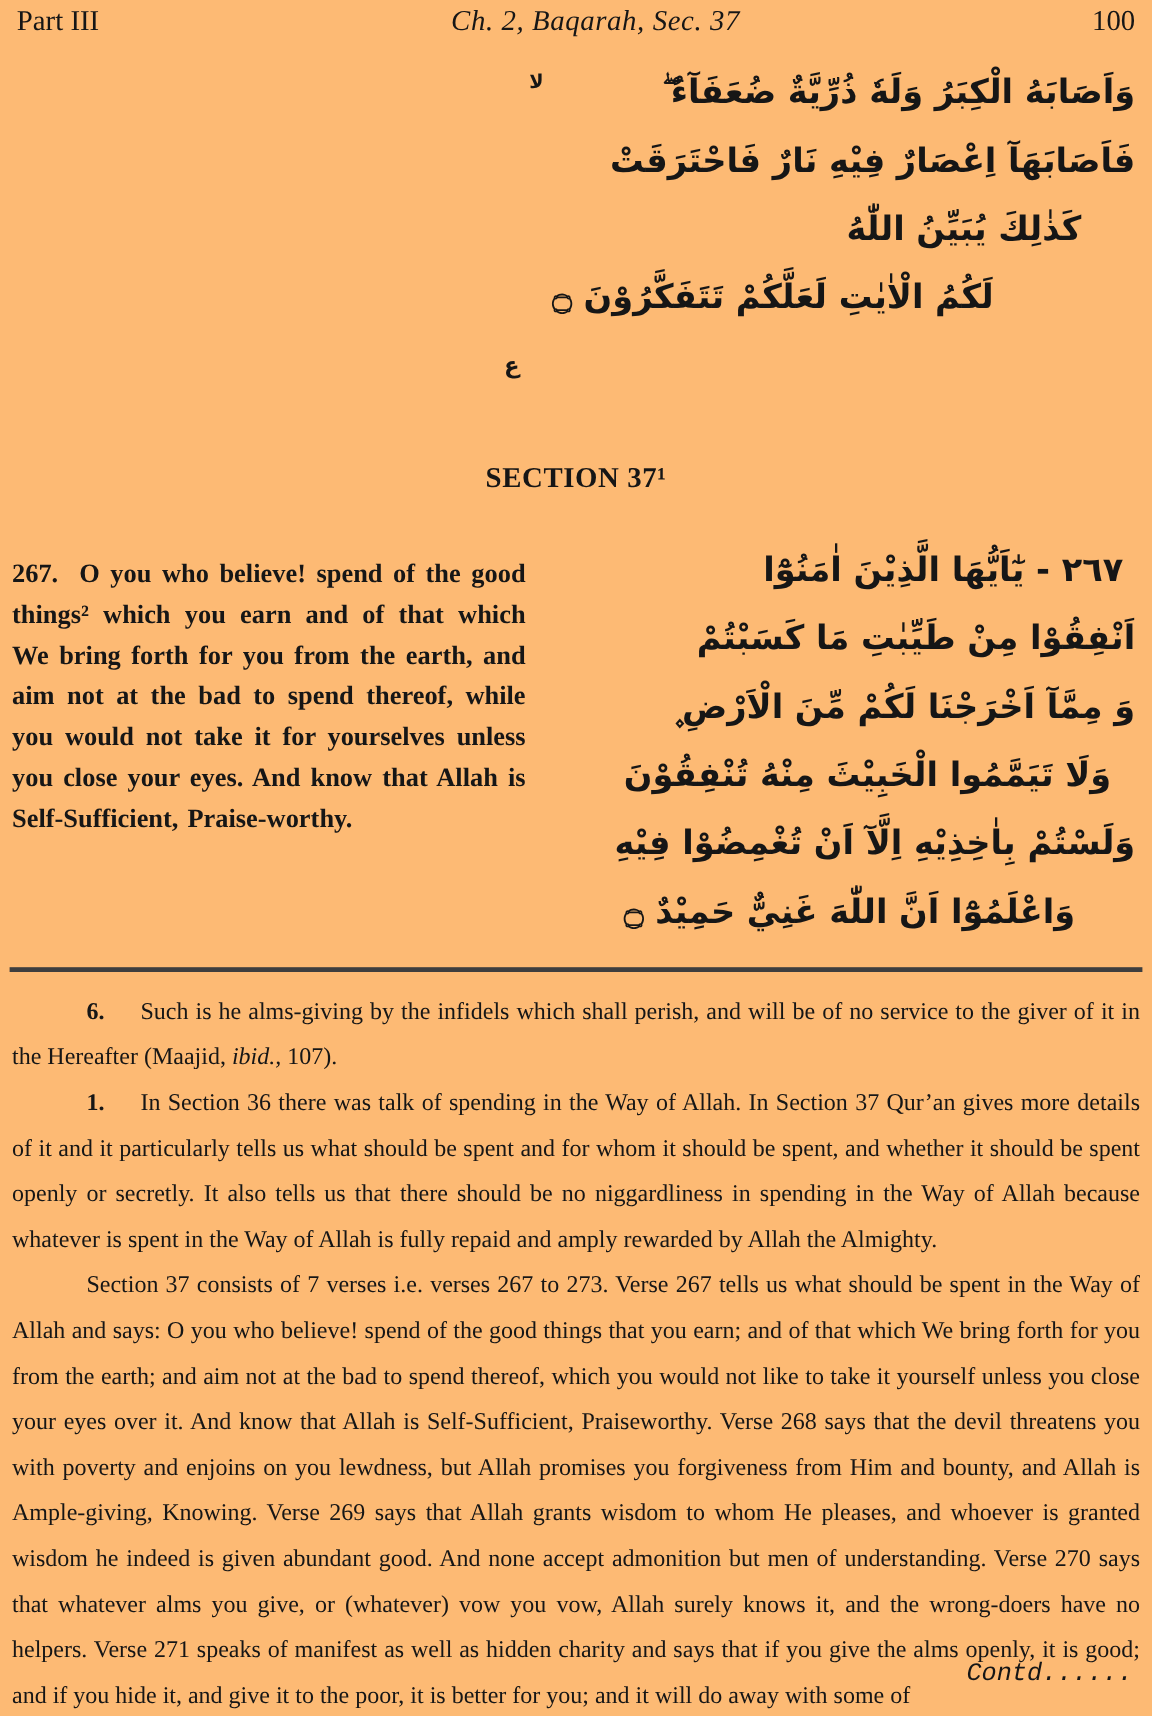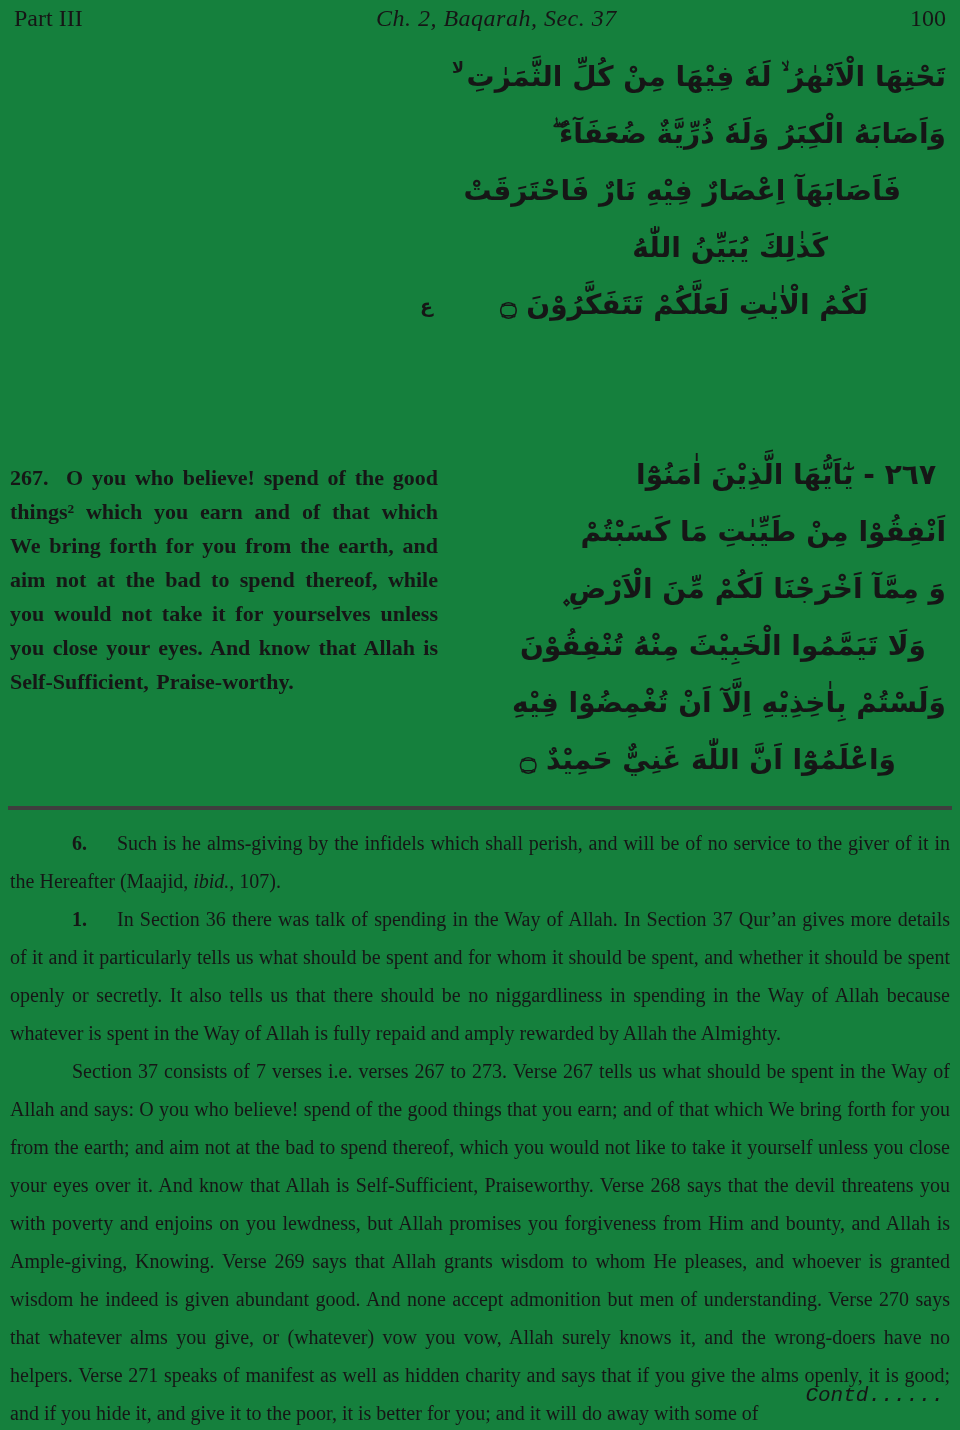--- a/index.html
+++ b/index.html
@@ -1,18 +1,18 @@
 <!DOCTYPE html>
 <html><head>
 <meta charset="utf-8">
 <style>
   html, body { margin:0; padding:0; background:#e8e8e6; }
   .page {
     position:relative; width:960px; height:1430px; margin:0 auto;
-    background:#15803d; color:#161616; overflow:hidden;
+    background:#fdba74; color:#161616; overflow:hidden;
     font-family:"Liberation Serif", serif;
   }
 
   
   .header { position:absolute; top:5px; left:14px; right:14px;
     display:flex; justify-content:space-between; align-items:baseline;
     font-size:24px; }
   .header .center { font-style:italic; letter-spacing:0.5px; }
 
   
@@ -30,21 +30,21 @@
   #ar-267 { top:446px; }
   .ar-line { text-align:right; white-space:nowrap; overflow:hidden; }
   #ar-266 .ar-line:nth-child(3) { padding-left:0; padding-right:45px; }
   #ar-266 .ar-line:nth-child(4) { padding-right:118px; }
   #ar-266 .ar-line:nth-child(5) { padding-right:78px; }
   #ar-267 .ar-line:nth-child(1) { padding-right:10px; }
   #ar-267 .ar-line:nth-child(4) { padding-right:20px; }
   #ar-267 .ar-line:nth-child(6) { padding-right:50px; }
 
   
-  .waqf-la { position:absolute; left:452px; top:58px;
+  .waqf-la { position:absolute; left:441px; top:58px;
     font-family:"DejaVu Sans", sans-serif; font-size:16px; font-weight:bold; }
   .ruku-ain { position:absolute; left:420px; top:294px;
     font-family:"DejaVu Sans", sans-serif; font-size:19px; font-weight:bold; }
 
   
   .section-heading { position:absolute; top:386px; left:0; right:0;
     text-align:center; font-weight:bold; font-size:24px; letter-spacing:0.5px; }
 
   
   .rule { position:absolute; top:806px; left:8px; right:8px; height:4px;
@@ -65,30 +65,30 @@
 <div class="page">
 
   <div class="header">
     <span>Part III</span>
     <span class="center">Ch. 2, Baqarah, Sec. 37</span>
     <span>100</span>
   </div>
 
 
   <div class="ar-block" id="ar-266">
-      <div class="ar-line">تَحْتِهَا الْاَنْهٰرُ ۙ لَهٗ فِيْهَا مِنْ كُلِّ الثَّمَرٰتِ</div>
       <div class="ar-line">وَاَصَابَهُ الْكِبَرُ وَلَهٗ ذُرِّيَّةٌ ضُعَفَآءُ ۖ</div>
       <div class="ar-line">فَاَصَابَهَآ اِعْصَارٌ فِيْهِ نَارٌ فَاحْتَرَقَتْ</div>
       <div class="ar-line">كَذٰلِكَ يُبَيِّنُ اللّٰهُ</div>
       <div class="ar-line">لَكُمُ الْاٰيٰتِ لَعَلَّكُمْ تَتَفَكَّرُوْنَ ۝</div>
     </div>
 
   <span class="waqf-la">لا</span>
   <span class="ruku-ain">ع</span>
 
+  <div class="section-heading">SECTION 37¹</div>
 
   <div class="eng" id="eng-267">267.&nbsp;&nbsp;O you who believe! spend of the good things² which you earn and of that which We bring forth for you from the earth, and aim not at the bad to spend thereof, while you would not take it for yourselves unless you close your eyes. And know that Allah is Self-Sufficient, Praise-worthy.</div>
 
   <div class="ar-block" id="ar-267">
       <div class="ar-line">٢٦٧ - يٰٓاَيُّهَا الَّذِيْنَ اٰمَنُوْٓا</div>
       <div class="ar-line">اَنْفِقُوْا مِنْ طَيِّبٰتِ مَا كَسَبْتُمْ</div>
       <div class="ar-line">وَ مِمَّآ اَخْرَجْنَا لَكُمْ مِّنَ الْاَرْضِ ۪</div>
       <div class="ar-line">وَلَا تَيَمَّمُوا الْخَبِيْثَ مِنْهُ تُنْفِقُوْنَ</div>
       <div class="ar-line">وَلَسْتُمْ بِاٰخِذِيْهِ اِلَّآ اَنْ تُغْمِضُوْا فِيْهِ</div>
       <div class="ar-line">وَاعْلَمُوْٓا اَنَّ اللّٰهَ غَنِيٌّ حَمِيْدٌ ۝</div>

